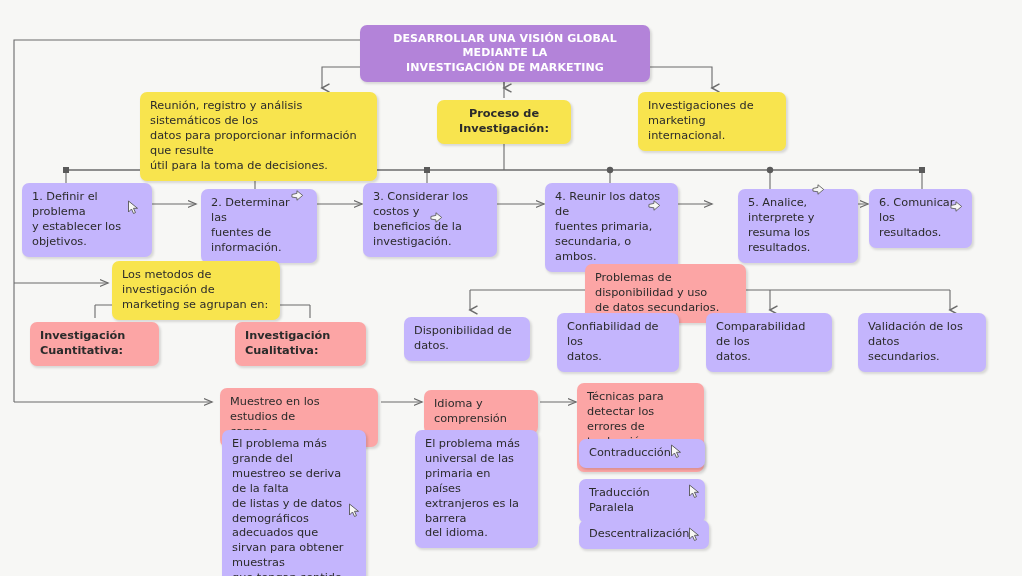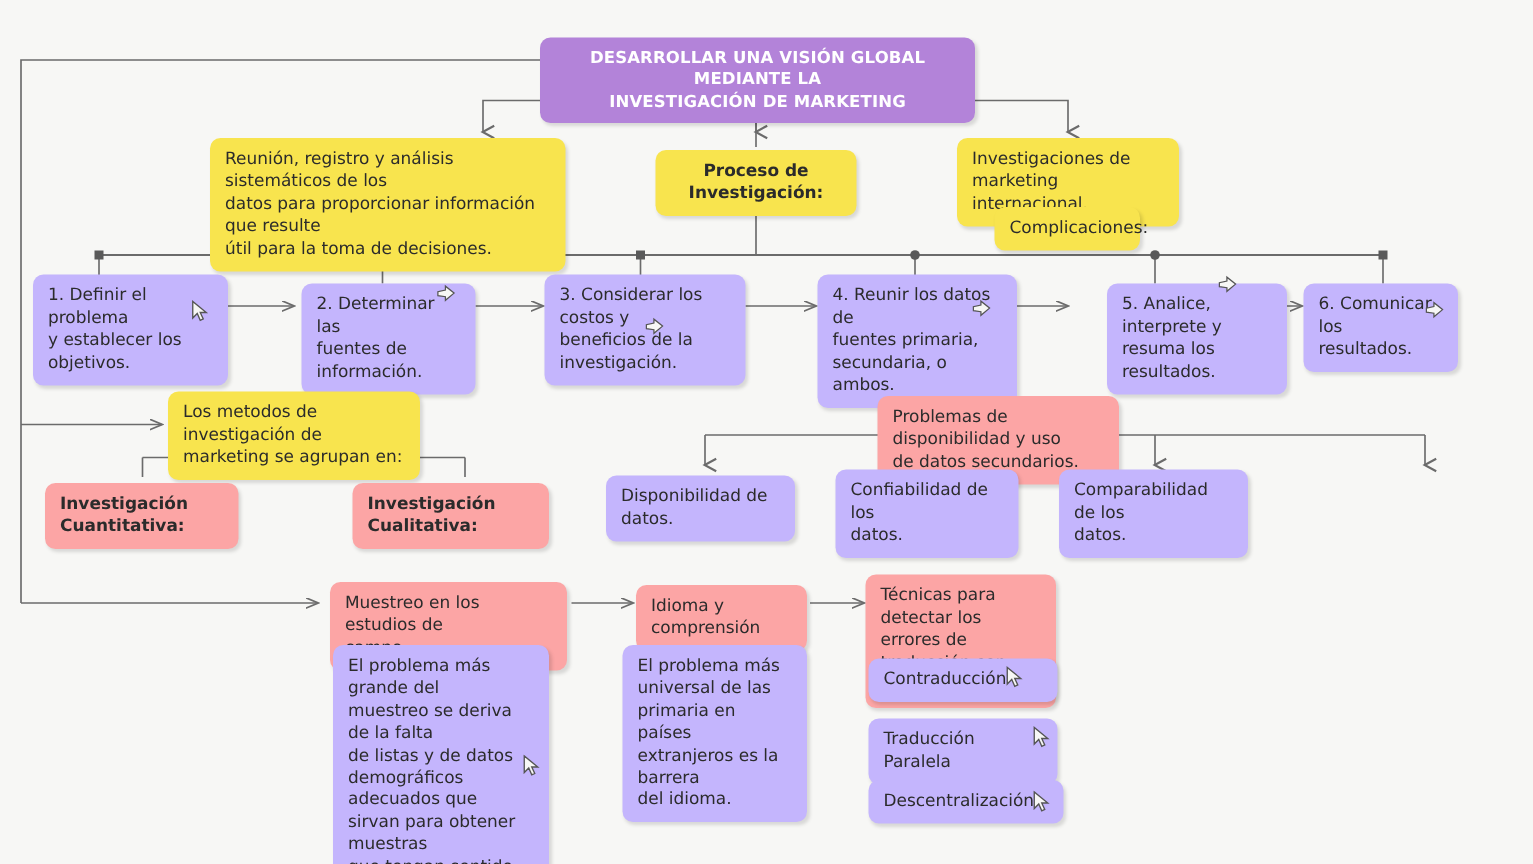--- a/index.html
+++ b/index.html
@@ -111,21 +111,20 @@
 
   <div class="node yellow" style="left:140px; top:92px; width:237px;">Reunión, registro y análisis sistemáticos de los
 datos para proporcionar información que resulte
 útil para la toma de decisiones.</div>
 
   <div class="node yellow bold center" style="left:437px; top:100px; width:134px;">Proceso de Investigación:</div>
 
   <div class="node yellow" style="left:638px; top:92px; width:148px;">Investigaciones de marketing
 internacional.</div>
 
-  <div class="node yellow center" style="left:663px; top:138px; width:97px;">Complicaciones:</div>
 
   <div class="node green" style="left:22px; top:183px; width:130px;">1. Definir el problema
 y establecer los
 objetivos.</div>
   <div class="node green" style="left:201px; top:189px; width:116px;">2. Determinar las
 fuentes de información.</div>
   <div class="node green" style="left:363px; top:183px; width:134px;">3. Considerar los costos y
 beneficios de la
 investigación.</div>
   <div class="node green" style="left:545px; top:183px; width:133px;">4. Reunir los datos de
@@ -141,20 +140,22 @@
   <div class="node pink bold" style="left:30px; top:322px; width:129px;">Investigación Cuantitativa:</div>
   <div class="node pink bold" style="left:235px; top:322px; width:131px;">Investigación Cualitativa:</div>
 
   <div class="node pink" style="left:585px; top:264px; width:161px;">Problemas de disponibilidad y uso
 de datos secundarios.</div>
   <div class="node green" style="left:404px; top:317px; width:126px;">Disponibilidad de datos.</div>
   <div class="node green" style="left:557px; top:313px; width:122px;">Confiabilidad de los
 datos.</div>
   <div class="node green" style="left:706px; top:313px; width:126px;">Comparabilidad de los
 datos.</div>
+  <div class="node green" style="left:858px; top:313px; width:128px;">Validación de los datos
+secundarios.</div>
 
   <div class="node pink" style="left:220px; top:388px; width:158px;">Muestreo en los estudios de
 campo</div>
   <div class="node green" style="left:222px; top:430px; width:144px;">El problema más grande del
 muestreo se deriva de la falta
 de listas y de datos
 demográficos adecuados que
 sirvan para obtener muestras
 que tengan sentido.</div>
 

